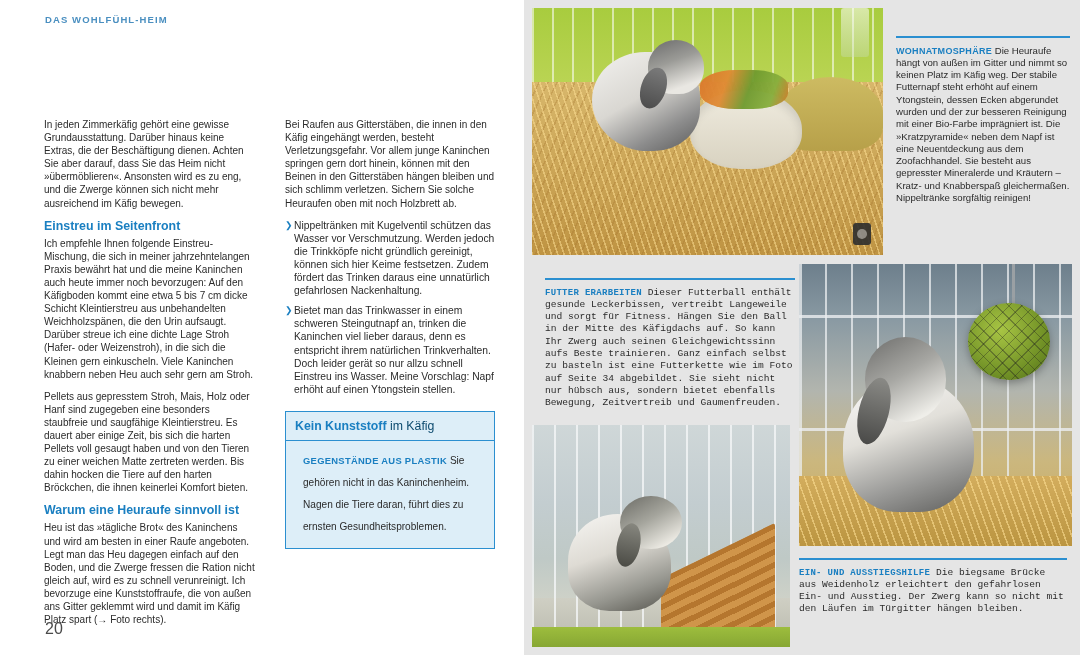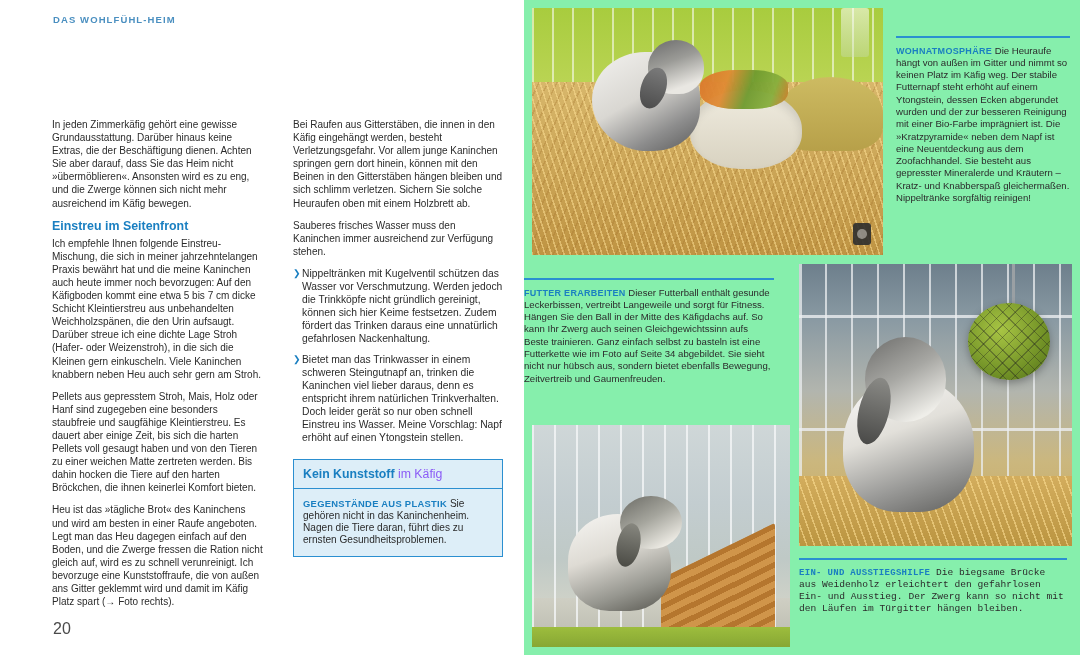--- a/index.html
+++ b/index.html
@@ -15,21 +15,21 @@
   }
   .page {
     position: relative;
     width: 1080px;
     height: 655px;
   }
 
   
   .left-page {
     position: absolute;
-    left: 12px;
+    left: 4px;
     top: 0;
     width: 524px;
     height: 655px;
     background: #ffffff;
   }
   .running-head {
     position: absolute;
     left: 41px;
     top: 14px;
     font-size: 9.5px;
@@ -105,29 +105,29 @@
     border-bottom: 1.3px solid #2b8fd0;
     padding: 7px 9px 7px 9px;
     font-size: 12.3px;
     color: #1a7fc1;
   }
   .infobox-head b {
     font-weight: bold;
   }
   .infobox-head span.light {
     font-weight: normal;
-    color: #8b5cf6;
+    color: #0c4a6e;
   }
   .infobox-body {
     padding: 9px 9px 10px 9px;
   }
   .infobox-body p {
-    margin: 0 0 9px 0;
+    margin: 0 0 9px 8px;
     font-size: 10.1px;
-    line-height: 12px;
+    line-height: 22px;
     color: #2b2b2b;
   }
   .infobox-body p:last-child { margin-bottom: 0; }
   .lead-cap {
     color: #1a7fc1;
     font-weight: bold;
     letter-spacing: 0.3px;
     font-size: 9.4px;
   }
   .page-number {
@@ -138,21 +138,21 @@
     color: #4a4a4a;
   }
 
   
   .right-page {
     position: absolute;
     left: 524px;
     top: 0;
     width: 556px;
     height: 655px;
-    background: #86efac;
+    background: #e5e5e5;
   }
 
   .photo {
     position: absolute;
     overflow: hidden;
   }
 
   
   .photo1 {
     left: 8px;
@@ -345,23 +345,24 @@
     top: 36px;
     width: 174px;
   }
   .cap1 .rule {
     width: 100%;
     height: 1.5px;
     background: #2b8fd0;
     margin-bottom: 7px;
   }
   .cap2 {
-    left: 0;
+    left: 21px;
     top: 278px;
     width: 250px;
+    font-family: Liberation Mono, monospace;
   }
   .cap2 .rule {
     width: 100%;
     height: 1.5px;
     background: #2b8fd0;
     margin-bottom: 7px;
   }
   .cap3 {
     left: 275px;
     top: 558px;
@@ -387,35 +388,35 @@
 
     <div class="columns">
 
       <div class="col col-left">
         <p class="body">In jeden Zimmerkäfig gehört eine gewisse Grundausstattung. Darüber hinaus keine Extras, die der Beschäftigung dienen. Achten Sie aber darauf, dass Sie das Heim nicht »übermöblieren«. Ansonsten wird es zu eng, und die Zwerge können sich nicht mehr ausreichend im Käfig bewegen.</p>
 
         <h3 class="sub">Einstreu im Seitenfront</h3>
         <p class="body">Ich empfehle Ihnen folgende Einstreu-Mischung, die sich in meiner jahrzehntelangen Praxis bewährt hat und die meine Kaninchen auch heute immer noch bevorzugen: Auf den Käfigboden kommt eine etwa 5 bis 7 cm dicke Schicht Kleintierstreu aus unbehandelten Weichholzspänen, die den Urin aufsaugt. Darüber streue ich eine dichte Lage Stroh (Hafer- oder Weizenstroh), in die sich die Kleinen gern einkuscheln. Viele Kaninchen knabbern neben Heu auch sehr gern am Stroh.</p>
         <p class="body">Pellets aus gepresstem Stroh, Mais, Holz oder Hanf sind zugegeben eine besonders staubfreie und saugfähige Kleintierstreu. Es dauert aber einige Zeit, bis sich die harten Pellets voll gesaugt haben und von den Tieren zu einer weichen Matte zertreten werden. Bis dahin hocken die Tiere auf den harten Bröckchen, die ihnen keinerlei Komfort bieten.</p>
 
+        <h3 class="sub">Warum eine Heuraufe sinnvoll ist</h3>
         <p class="body">Heu ist das »tägliche Brot« des Kaninchens und wird am besten in einer Raufe angeboten. Legt man das Heu dagegen einfach auf den Boden, und die Zwerge fressen die Ration nicht gleich auf, wird es zu schnell verunreinigt. Ich bevorzuge eine Kunststoffraufe, die von außen ans Gitter geklemmt wird und damit im Käfig Platz spart (→ Foto rechts).</p>
       </div>
 
       <div class="col col-right">
-        <p class="body">Bei Raufen aus Gitterstäben, die innen in den Käfig eingehängt werden, besteht Verletzungsgefahr. Vor allem junge Kaninchen springen gern dort hinein, können mit den Beinen in den Gitterstäben hängen bleiben und sich schlimm verletzen. Sichern Sie solche Heuraufen oben mit einem Holzbrett ab.</p>
-
-        <p class="body">Sauberes frisches Wasser muss den Kaninchen immer ausreichend zur Verfügung stehen.</p>
+        <p class="body">Bei Raufen aus Gitterstäben, die innen in den Käfig eingehängt werden, besteht Verletzungsgefahr. Vor allem junge Kaninchen springen gern dort hinein, können mit den Beinen in den Gitterstäben hängen bleiben und sich schlimm verletzen. Sichern Sie solche Heuraufen oben mit noch Holzbrett ab.</p>
+
 
         <div class="bullet">
           <span class="marker">❯</span>
           <span>Nippeltränken mit Kugelventil schützen das Wasser vor Verschmutzung. Werden jedoch die Trinkköpfe nicht gründlich gereinigt, können sich hier Keime festsetzen. Zudem fördert das Trinken daraus eine unnatürlich gefahrlosen Nackenhaltung.</span>
         </div>
         <div class="bullet">
           <span class="marker">❯</span>
-          <span>Bietet man das Trinkwasser in einem schweren Steingutnapf an, trinken die Kaninchen viel lieber daraus, denn es entspricht ihrem natürlichen Trinkverhalten. Doch leider gerät so nur oben schnell Einstreu ins Wasser. Meine Vorschlag: Napf erhöht auf einen Ytongstein stellen.</span>
+          <span>Bietet man das Trinkwasser in einem schweren Steingutnapf an, trinken die Kaninchen viel lieber daraus, denn es entspricht ihrem natürlichen Trinkverhalten. Doch leider gerät so nur allzu schnell Einstreu ins Wasser. Meine Vorschlag: Napf erhöht auf einen Ytongstein stellen.</span>
         </div>
 
         <div class="infobox">
           <div class="infobox-head">
             <b>Kein Kunststoff</b><span class="light"> im Käfig</span>
           </div>
           <div class="infobox-body">
             <p>
               <span class="lead-cap">GEGENSTÄNDE AUS PLASTIK</span><span> Sie gehören nicht in das Kaninchenheim. Nagen die Tiere daran, führt dies zu ernsten Gesundheitsproblemen.</span>
             </p>

